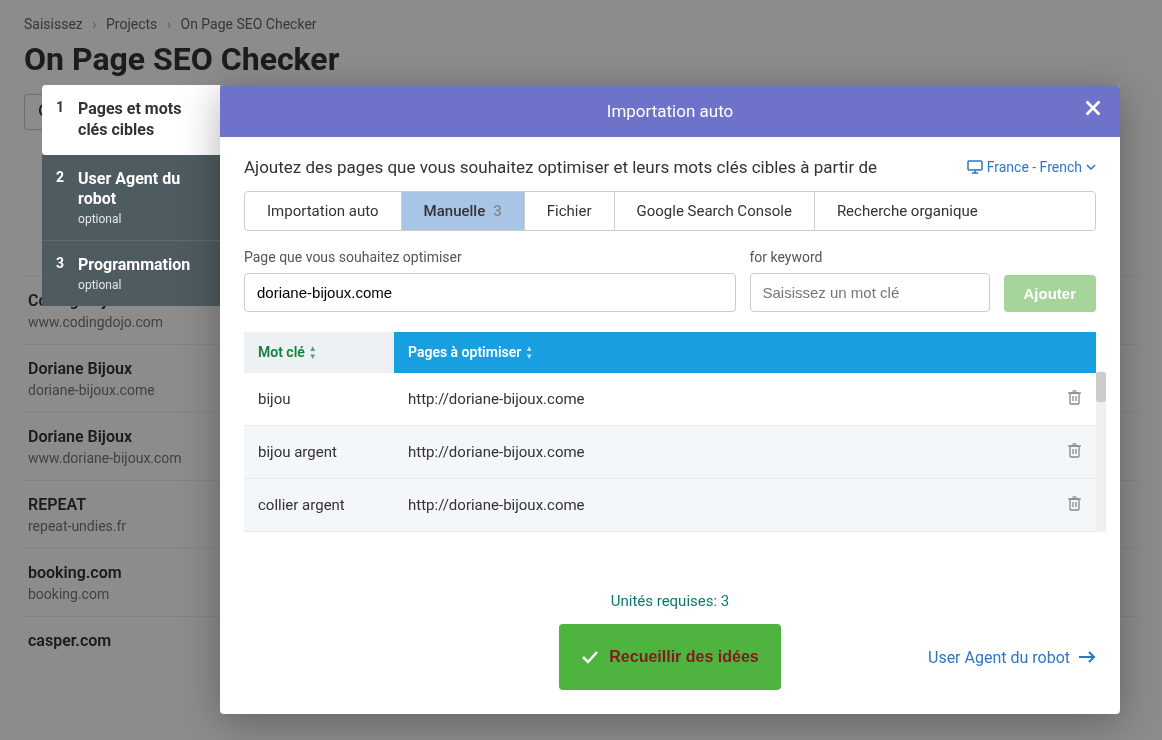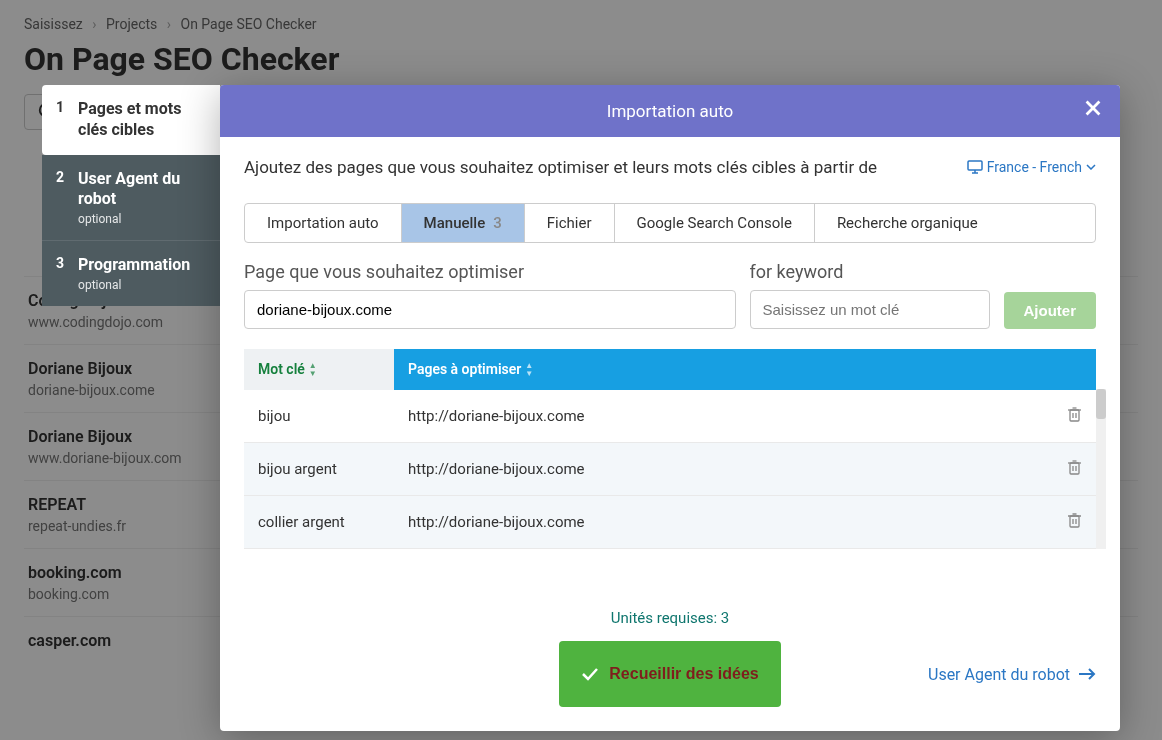--- a/index.html
+++ b/index.html
@@ -34,34 +34,34 @@
 .step.dim + .step.dim { border-top: 1px solid rgba(255,255,255,0.1); }
 .side-steps .step:nth-child(2) { margin-top: 0; }
 .side-steps .step:nth-child(3) { }
 
 .modal { width: 900px; background: #fff; border-radius: 4px; box-shadow: 0 8px 40px rgba(0,0,0,0.3); overflow: hidden; }
 .modal-header { background: #6f72c9; color: #fff; padding: 16px 20px; display: flex; align-items: center; justify-content: center; position: relative; font-size: 17px; }
 .modal-header .close { position: absolute; right: 16px; top: 12px; cursor: pointer; }
 .modal-header .close svg { width: 22px; height: 22px; }
 
 .modal-body { padding: 20px 24px 24px; }
-.intro-row { display: flex; justify-content: space-between; align-items: center; margin-bottom: 26px; }
+.intro-row { display: flex; justify-content: space-between; align-items: center; margin-bottom: 14px; }
 .intro-text { font-size: 17px; color: #333; }
 .locale { color: #2b77c4; font-size: 14px; display: flex; align-items: center; gap: 4px; }
 
 .tabs { display: flex; border: 1px solid #ccc; border-radius: 4px; overflow: hidden; margin-bottom: 18px; }
 .tab { padding: 10px 22px; font-size: 15px; color: #333; border-right: 1px solid #ccc; cursor: pointer; display: flex; align-items: center; gap: 8px; }
 .tab:last-child { border-right: none; }
 .tab.active { background: #a8c5e7; font-weight: 500; }
 .tab .badge { color: #888; }
 .tab.active .badge { color: #888; }
 
 .input-row { display: flex; gap: 14px; align-items: flex-end; margin-bottom: 20px; }
 .input-col { display: flex; flex-direction: column; }
-.input-col label { font-size: 18px; color: #555; margin-bottom: 8px; }
+.input-col label { font-size: 14px; color: #555; margin-bottom: 8px; }
 .input-col input { border: 1px solid #ccc; border-radius: 4px; padding: 10px 12px; font-size: 15px; outline: none; }
 .input-col.page { flex: 1; }
 .input-col.page input { width: 100%; }
 .input-col.kw input { width: 240px; }
 .add-btn { background: #a6d49a; color: #fff; border: none; border-radius: 4px; padding: 10px 20px; font-size: 15px; font-weight: 600; }
 
 .tbl { width: 100%; border-collapse: collapse; }
 .tbl th { text-align: left; padding: 12px 14px; font-size: 14px; font-weight: 600; }
 .tbl th.kw { background: #eef1f3; color: #15803d; width: 150px; }
 .tbl th.pg { background: #179fe2; color: #fff; }

